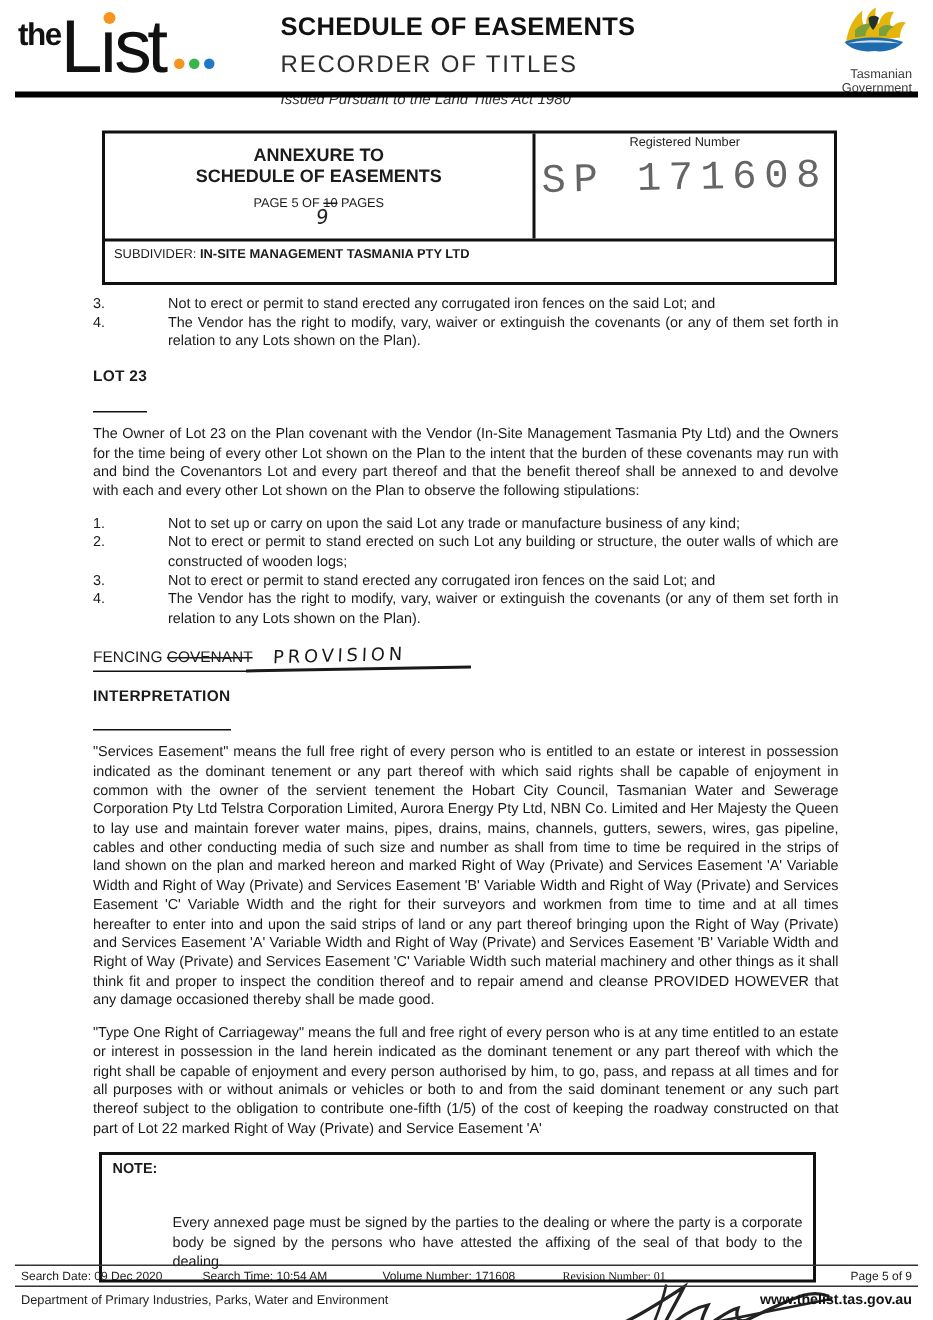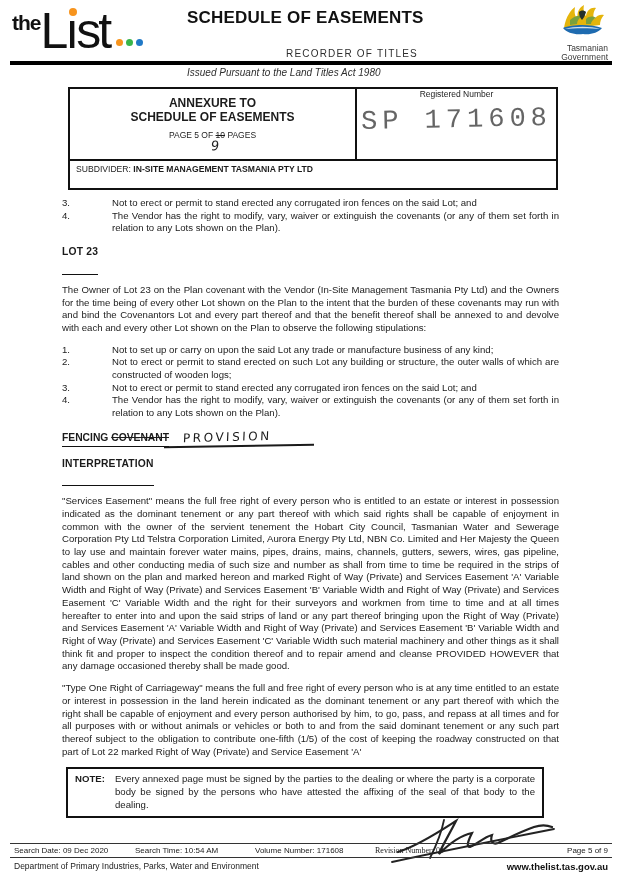--- a/index.html
+++ b/index.html
@@ -12,21 +12,21 @@
   .logo{position:absolute;left:12px;top:2px;white-space:nowrap;}
   .logo-the{font-size:21px;font-weight:700;color:#111;letter-spacing:-1px;vertical-align:18px;}
   .logo-list{font-size:50px;font-weight:400;color:#111;letter-spacing:-3px;}
   .logo-i{position:relative;}
   .logo-i-dot{position:absolute;left:4px;top:5px;width:8px;height:8px;border-radius:50%;background:#f7941d;}
   .logo-dots{display:inline-block;margin-left:4px;vertical-align:2px;}
   .logo-dot{display:inline-block;width:7px;height:7px;border-radius:50%;margin-left:3px;}
   .dot-orange{background:#f7941d;}.dot-green{background:#39b54a;}.dot-blue{background:#2079c7;}
   .hdr-center{position:absolute;left:187px;top:8px;width:330px;}
   .hdr-title{font-size:17px;font-weight:700;color:#111;letter-spacing:.2px;}
-  .hdr-sub{font-size:10px;color:#2e2e2e;letter-spacing:1.2px;margin-top:20px;text-align:center;}
+  .hdr-sub{font-size:16px;color:#2e2e2e;letter-spacing:1.2px;margin-top:7px;}
   .hdr-issued{font-size:10px;font-style:italic;color:#2e2e2e;margin-top:8px;}
   .gov-logo{position:absolute;right:14px;top:4px;width:64px;text-align:right;}
   .gov-text{font-size:8.5px;color:#3a3a3a;line-height:9px;}
   .hdr-rule{position:absolute;left:10px;top:61px;width:602px;height:4px;background:#000;}
   
   .annex{position:absolute;left:68px;top:87px;width:486px;border:2px solid #111;}
   .annex-top{display:flex;border-bottom:2px solid #111;min-height:70px;}
   .annex-left{flex:0 0 285px;border-right:2px solid #111;text-align:center;padding-top:7px;}
   .annex-title{font-size:12px;font-weight:700;line-height:14px;}
   .annex-page{font-size:8.5px;margin-top:6px;position:relative;}
@@ -42,27 +42,27 @@
   .annex-row b{font-weight:700;}
   
   .flow{position:absolute;left:62px;top:197px;width:497px;font-size:9.6px;line-height:12.7px;color:#1b1b1b;}
   .li{display:flex;}
   .li .num{flex:0 0 50px;}
   .li .txt{flex:1;text-align:justify;}
   .para{text-align:justify;margin-top:9px;}
   .sec-head{display:inline-block;font-weight:700;font-size:10.3px;border-bottom:1.6px solid #111;
     padding-bottom:15px;margin-top:11px;letter-spacing:.2px;}
   .fencing-head{margin-top:11px;position:relative;}
-  .fencing-printed{display:inline-block;font-weight:700;font-size:10.3px;border-bottom:1.6px solid #111;padding-bottom:1px;}
+  .fencing-printed{display:inline-block;font-weight:400;font-size:10.3px;border-bottom:1.6px solid #111;padding-bottom:1px;}
   .hand-provision{display:inline-block;margin-left:14px;font-family:"DejaVu Sans",sans-serif;
     font-size:12px;letter-spacing:2.5px;transform:rotate(-1.5deg) skewX(-4deg);color:#1a1a1a;}
   .hand-underline{position:absolute;left:102px;top:14px;width:150px;height:1.6px;background:#1a1a1a;transform:rotate(-1deg);}
   .note-box{border:2px solid #111;margin:9px 0 0 4px;width:460px;padding:4px 7px 5px 7px;display:flex;}
   .note-label{flex:0 0 40px;font-weight:700;}
-  .note-text{flex:1;text-align:justify;}
+  .note-text{flex:1;text-align:justify;margin-top:36px;}
   .signature{width:100%;text-align:right;margin-top:-6px;padding-right:6px;}
   
   .foot-rule1{position:absolute;left:10px;top:843px;width:602px;height:1px;background:#333;}
   .foot-rule2{position:absolute;left:10px;top:857px;width:602px;height:1px;background:#333;}
   .foot-item{position:absolute;top:846px;font-size:8px;color:#222;}
   .f1{left:14px;} .f2{left:135px;} .f3{left:255px;} .f4{left:375px;font-family:Liberation Serif, serif;}
   .f5{right:14px;}
   .foot-dept{position:absolute;left:14px;top:861px;font-size:8.5px;color:#222;}
   .foot-site{position:absolute;right:14px;top:861px;font-size:9.5px;font-weight:700;color:#111;}
 </style>

